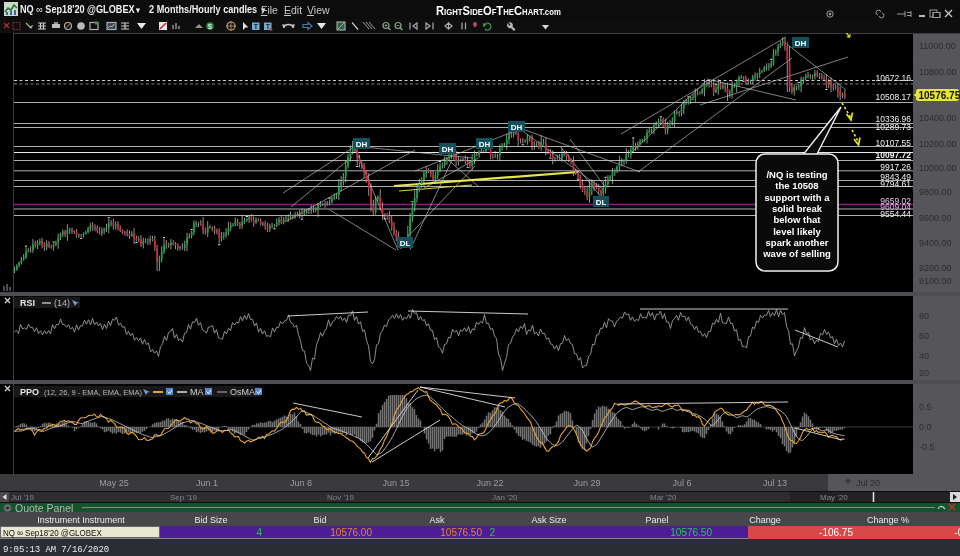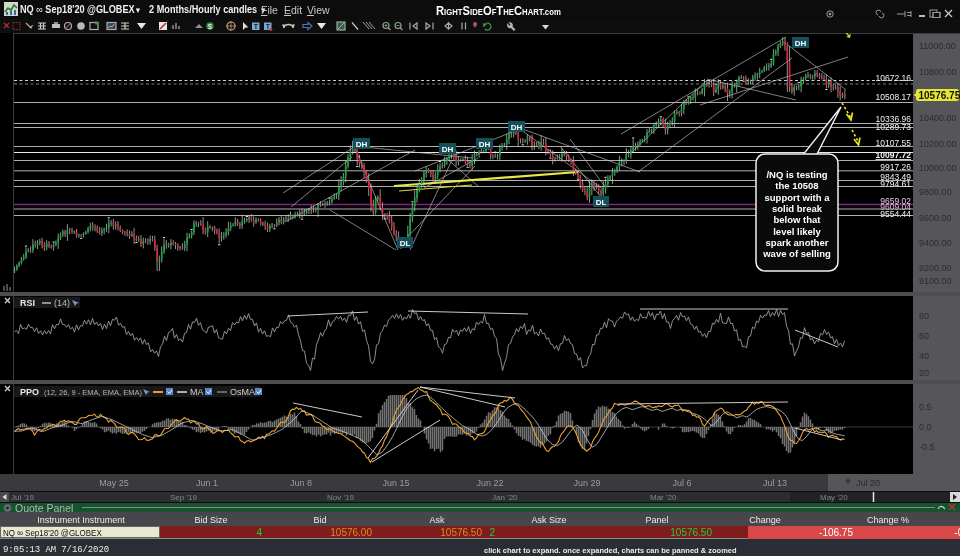--- a/index.html
+++ b/index.html
@@ -719,30 +719,29 @@
 <div class="abs" style="left:0;top:512px;width:960px;height:14px;background:#47474b;color:#ececec;font-size:9px;">
   <span class="abs" style="left:81px;top:3px;transform:translateX(-50%);">Instrument Instrument</span>
   <span class="abs" style="left:211px;top:3px;transform:translateX(-50%);">Bid Size</span>
   <span class="abs" style="left:320px;top:3px;transform:translateX(-50%);">Bid</span>
   <span class="abs" style="left:437px;top:3px;transform:translateX(-50%);">Ask</span>
   <span class="abs" style="left:549px;top:3px;transform:translateX(-50%);">Ask Size</span>
   <span class="abs" style="left:657px;top:3px;transform:translateX(-50%);">Panel</span>
   <span class="abs" style="left:765px;top:3px;transform:translateX(-50%);">Change</span>
   <span class="abs" style="left:888px;top:3px;transform:translateX(-50%);">Change %</span>
 </div>
-<div class="abs" style="left:0;top:526px;width:960px;height:13px;background:#7f1d1d;border-bottom:1px solid #888;font-size:10px;">
+<div class="abs" style="left:0;top:526px;width:960px;height:13px;background:#4c1d95;border-bottom:1px solid #888;font-size:10px;">
   <div class="abs" style="left:0;top:0;width:160px;height:12px;background:#e8e8d0;border:1px solid #666;color:#111;">
     <span class="abs" style="left:2px;top:0px;font-size:9.5px;white-space:nowrap;transform:scaleX(0.84);transform-origin:left;">NQ ∞ Sep18'20 @GLOBEX</span>
   </div>
   <span class="abs" style="right:698px;top:0.5px;color:#22cc44;">4</span>
   <span class="abs" style="right:588px;top:0.5px;color:#e08820;">10576.00</span>
   <span class="abs" style="right:478px;top:0.5px;color:#e08820;">10576.50</span>
   <span class="abs" style="right:465px;top:0.5px;color:#22cc44;">2</span>
   <span class="abs" style="right:248px;top:0.5px;color:#22cc44;">10576.50</span>
   <div class="abs" style="left:717px;top:0;width:243px;height:13px;background:#d84848;color:#fff;margin-left:31px;">
     <span class="abs" style="right:138px;top:0.5px;">-106.75</span>
     <span class="abs" style="right:5px;top:0.5px;">-0.42%</span>
   </div>
 </div>
 <div class="abs" style="left:0;top:539px;width:960px;height:17px;background:#2a2d33;color:#ececec;">
   <span class="abs" style="left:3px;top:6px;font-size:9px;letter-spacing:-0.1px;font-family:Liberation Mono, monospace;">9:05:13 AM 7/16/2020</span>
-  <span class="abs" style="left:484px;top:7px;font-size:7.5px;font-weight:bold;">click chart to expand. once expanded, charts can be panned &amp; zoomed</span>
 </div>
 
 </body></html>

